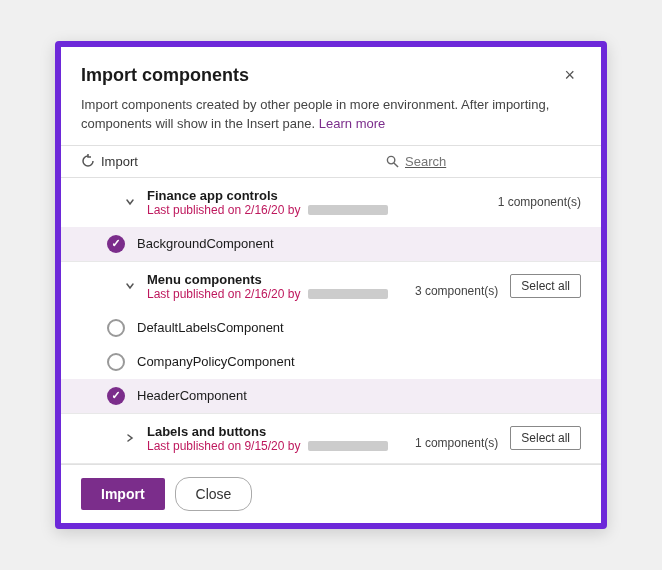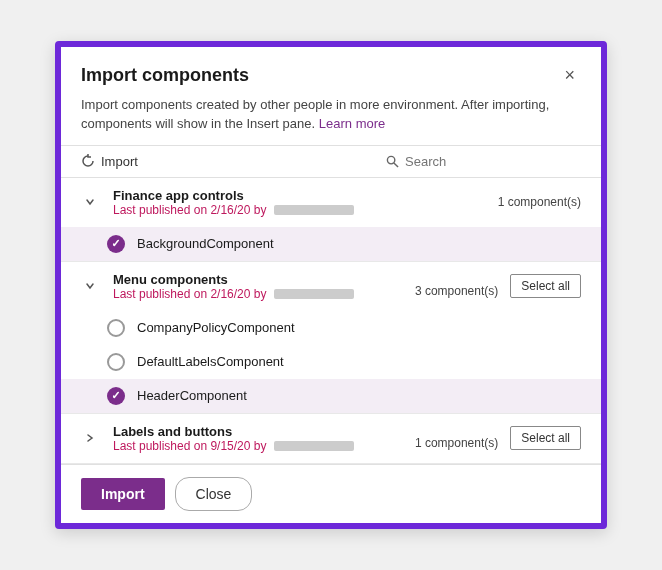--- a/index.html
+++ b/index.html
@@ -72,41 +72,43 @@
     }
     .search-box {
       display: flex;
       align-items: center;
       gap: 6px;
       margin-left: auto;
       color: #555;
       font-size: 13px;
       border: none;
       background: none;
+      text-decoration: underline;
     }
     .search-input {
       border: none;
       outline: none;
       font-size: 13px;
       color: #333;
       background: transparent;
     }
     .content-area {
       overflow-y: auto;
       flex: 1;
       padding: 0;
     }
     .section {
       border-bottom: 1px solid #e8e8e8;
     }
     .section-header {
       display: flex;
       align-items: center;
       padding: 10px 20px;
-      gap: 14px;
+      gap: 8px;
+      margin-left: 40px;
     }
     .chevron {
       width: 18px;
       height: 18px;
       display: flex;
       align-items: center;
       justify-content: center;
       cursor: pointer;
       flex-shrink: 0;
     }
@@ -289,25 +291,25 @@
             <span class="meta-blur"></span>
           </div>
         </div>
         <div class="section-actions">
           <span>3 component(s)</span>
           <button class="select-btn">Select all</button>
         </div>
       </div>
       <div class="component-row">
         <div class="radio-circle"></div>
-        <span class="component-name">CompanyPolicyComponent</span>
+        <span class="component-name">DefaultLabelsComponent</span>
       </div>
       <div class="component-row">
         <div class="radio-circle"></div>
-        <span class="component-name">DefaultLabelsComponent</span>
+        <span class="component-name">CompanyPolicyComponent</span>
       </div>
       <div class="component-row selected">
         <div class="checkbox-checked">
           <span class="checkmark">✓</span>
         </div>
         <span class="component-name">HeaderComponent</span>
       </div>
     </div>
 
     <div class="section">

